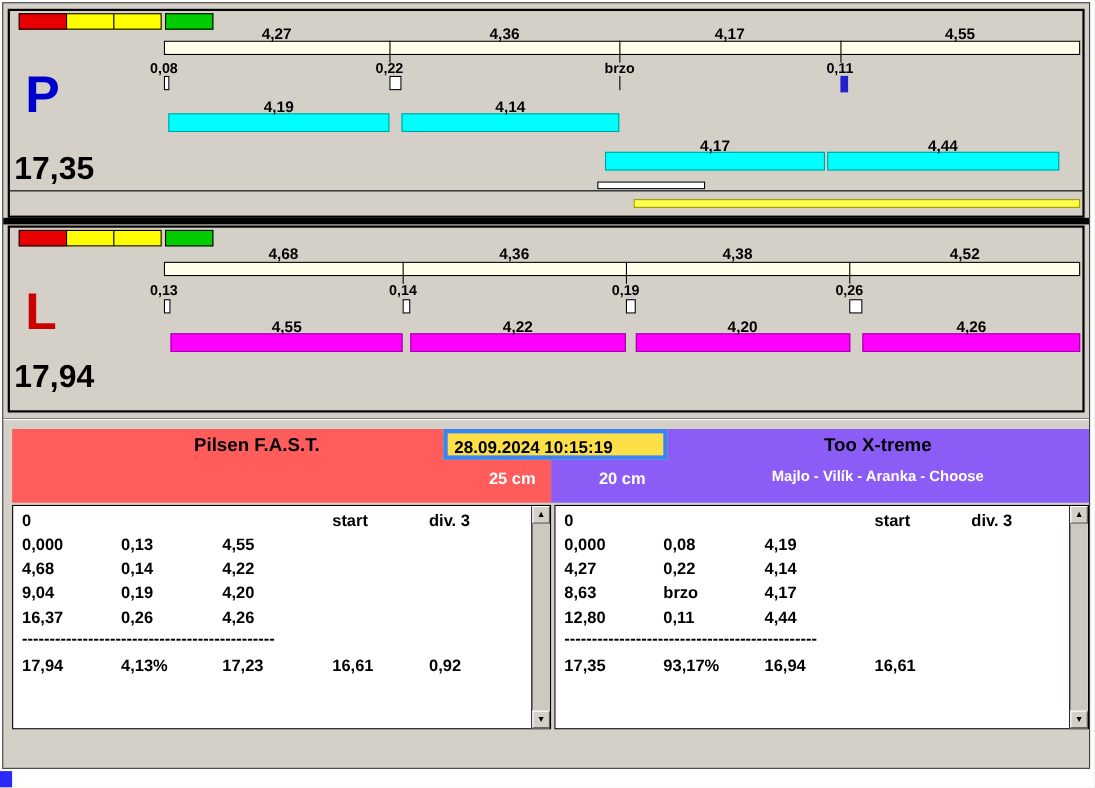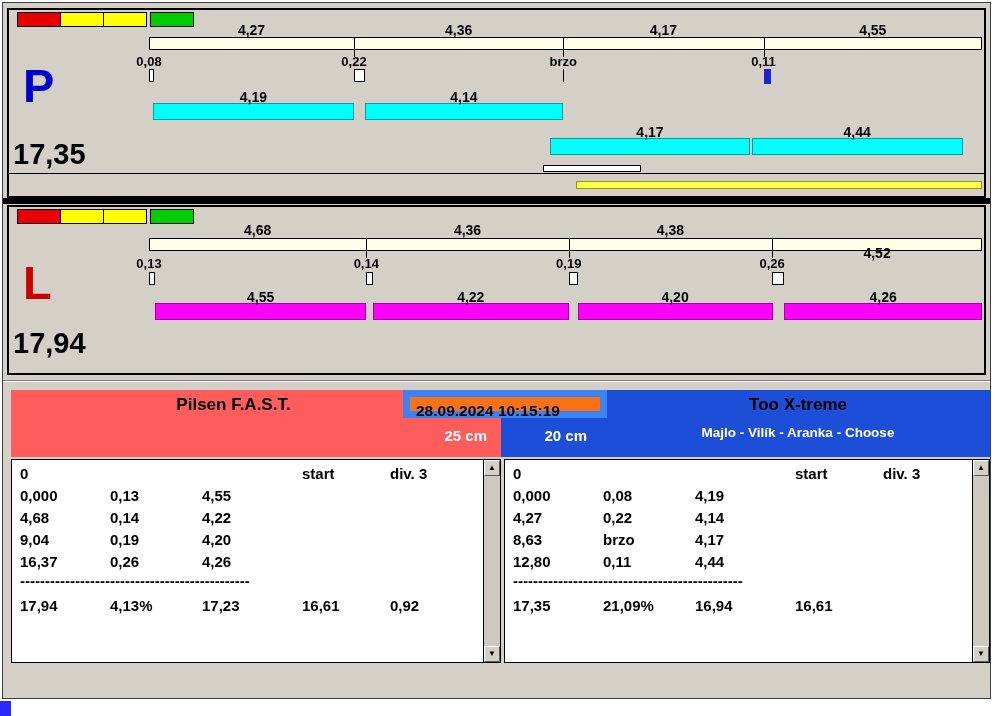--- a/index.html
+++ b/index.html
@@ -61,21 +61,21 @@
   .th-right { width: 489px; }
   .team-title { text-align: center; padding-top: 5px; font-size: 17px; font-weight: bold; color: #000; }
   .team-members { text-align: center; margin-top: 10px; font-size: 13.5px; font-weight: bold; color: #fff; }
   .th-left .team-title, .th-left .team-members { padding-right: 45px; }
   .th-right .team-title, .th-right .team-members { padding-left: 105px; }
   .team-height { position: absolute; top: 37px; width: 70px; text-align: right;
                  font-size: 15px; font-weight: bold; color: #fff; }
   .th-left .team-height { right: 14px; }
   .th-right .team-height { left: 16px; }
   .timestamp { position: absolute; left: 392px; top: 4px; width: 204px; height: 28px; z-index: 3;
-               background: #f97316; border: 7px solid #3b82f6; font-size: 15.5px; font-weight: bold;
+               background: #fde047; border: 4px solid #3b82f6; font-size: 15.5px; font-weight: bold;
                padding: 5px 12px 0 6px; white-space: nowrap; }
 
   .tables { display: flex; gap: 3px; margin-top: 2px; }
   .ttable { position: relative; height: 204px; background: #fff; border: 1px solid #000; }
   .t-left  { width: 490px; }
   .t-right { width: 486px; }
   .tbody { position: absolute; left: 8px; right: 19px; top: 3px; bottom: 2px; overflow: hidden; }
   .trow { display: flex; height: 22px; line-height: 22px; font-size: 15px; font-weight: bold;
           white-space: nowrap; }
   .tcell { display: inline-block; }
@@ -159,21 +159,21 @@
       <div class="lane-letter" style="color: rgb(204, 0, 0);">L</div>
       <div class="lane-total">17,94</div>
       <div class="axis">
           <div class="time-bar"></div>
           <div class="seg-label" style="left: 0%; width: 26.087%;">4,68</div>
           <div class="seg-tick" style="left: 26.087%;"></div>
           <div class="seg-label" style="left: 26.087%; width: 24.3032%;">4,36</div>
           <div class="seg-tick" style="left: 50.3902%;"></div>
           <div class="seg-label" style="left: 50.3902%; width: 24.4147%;">4,38</div>
           <div class="seg-tick" style="left: 74.8049%;"></div>
-          <div class="seg-label" style="left: 74.8049%; width: 25.1951%; margin-top: 23px;">4,52</div>
+          <div class="seg-label" style="left: 74.8049%; width: 25.1951%;">4,52</div>
           <div class="co-label" style="left: 0%;">0,13</div>
           <div class="co-marker box" style="left: 0%; width: max(5px, 0.724638%);"></div>
           <div class="co-label" style="left: 26.087%;">0,14</div>
           <div class="co-marker box" style="left: 26.087%; width: max(5px, 0.780379%);"></div>
           <div class="co-label" style="left: 50.3902%;">0,19</div>
           <div class="co-marker box" style="left: 50.3902%; width: max(5px, 1.05909%);"></div>
           <div class="co-label" style="left: 74.8049%;">0,26</div>
           <div class="co-marker box" style="left: 74.8049%; width: max(5px, 1.44928%);"></div>
           <div class="dog-row row-0">
             <div class="dog-bar" style="left: 0.724638%; width: 25.3623%; background: rgb(255, 0, 255); border-color: rgb(160, 0, 160);">
@@ -193,21 +193,21 @@
     </section>
 
     <div class="groove"></div>
 
     <div class="bottom">
       <div class="band">
         <div class="team-header th-left" style="background: rgb(255, 92, 92);">
           <div class="team-title">Pilsen F.A.S.T.</div>
           <div class="team-height">25 cm</div>
         </div>
-        <div class="team-header th-right" style="background: #1d4ed8;">
+        <div class="team-header th-right" style="background: #8b5cf6;">
           <div class="team-title">Too X-treme</div>
           <div class="team-members">Majlo - Vilík - Aranka - Choose</div>
           <div class="team-height">20 cm</div>
         </div>
       </div>
       <div class="timestamp">28.09.2024 10:15:19</div>
 
       <div class="tables">
         <div class="ttable t-left">
           <div class="tbody">
@@ -293,21 +293,21 @@
               <div class="trow">
                 <span class="tcell c0">12,80</span>
                 <span class="tcell c1">0,11</span>
                 <span class="tcell c2">4,44</span>
                 <span class="tcell c3"></span>
                 <span class="tcell c4"></span>
               </div>
               <div class="trow sep">----------------------------------------------</div>
               <div class="trow summary">
                 <span class="tcell c0">17,35</span>
-                <span class="tcell c1">21,09%</span>
+                <span class="tcell c1">93,17%</span>
                 <span class="tcell c2">16,94</span>
                 <span class="tcell c3">16,61</span>
                 <span class="tcell c4"></span>
               </div>
             </div>
           <div class="scrollbar">
             <div class="sb-btn sb-up">▲</div>
             <div class="sb-btn sb-down">▼</div>
           </div>
         </div>

